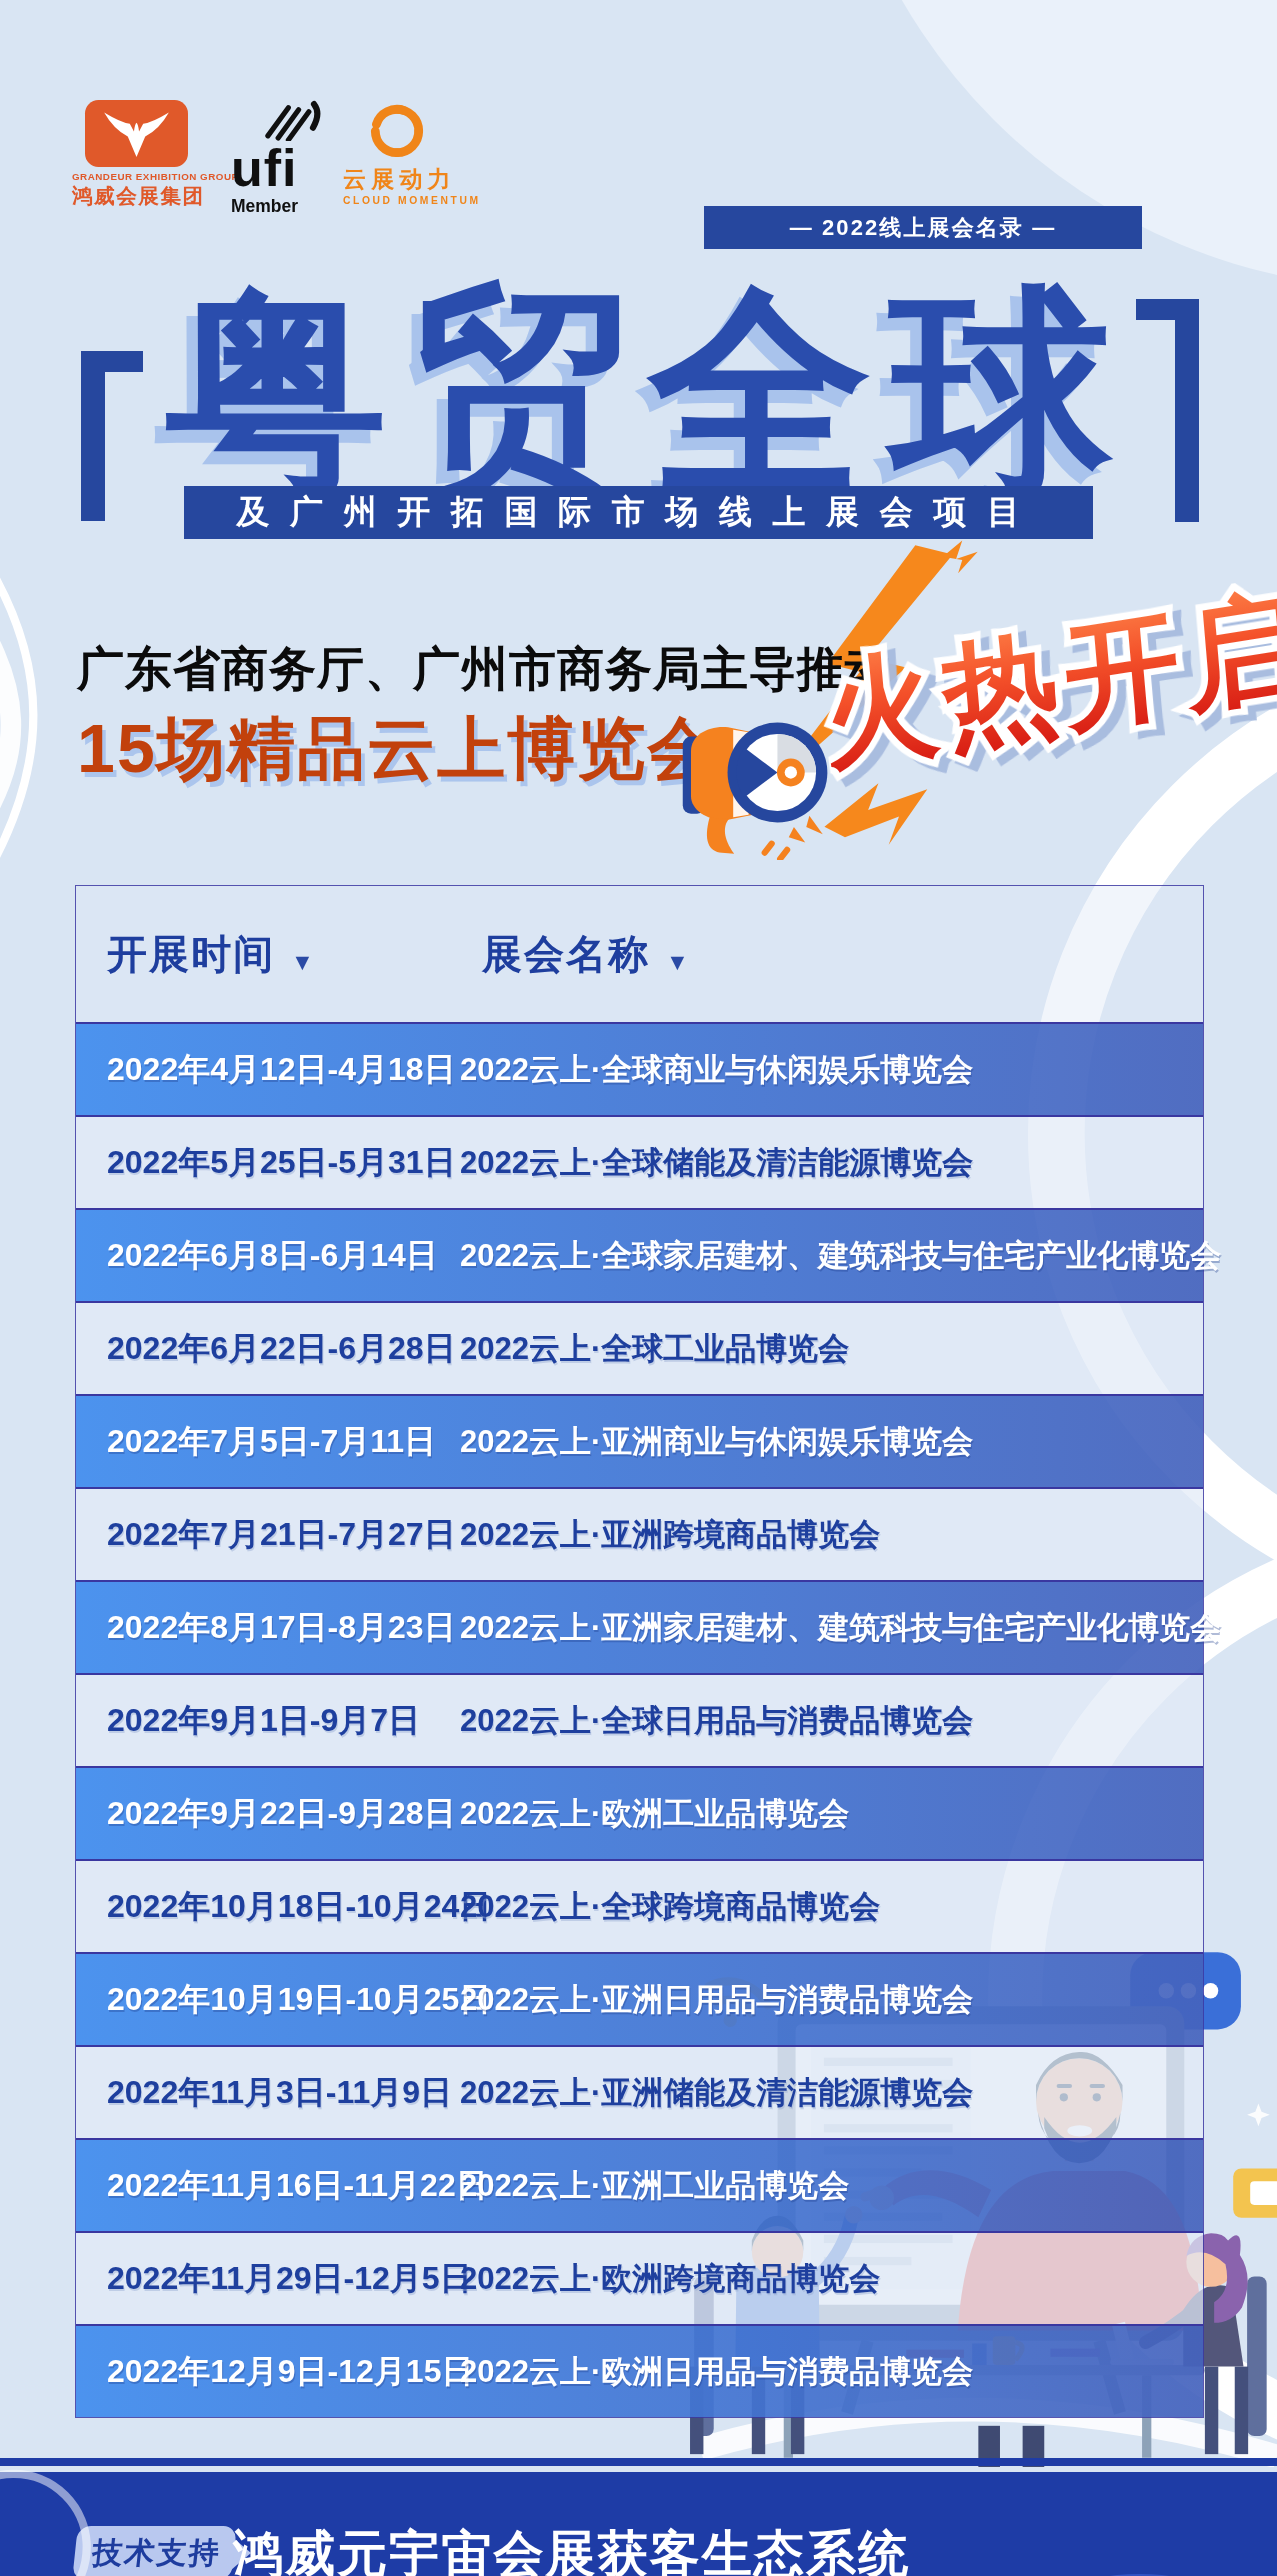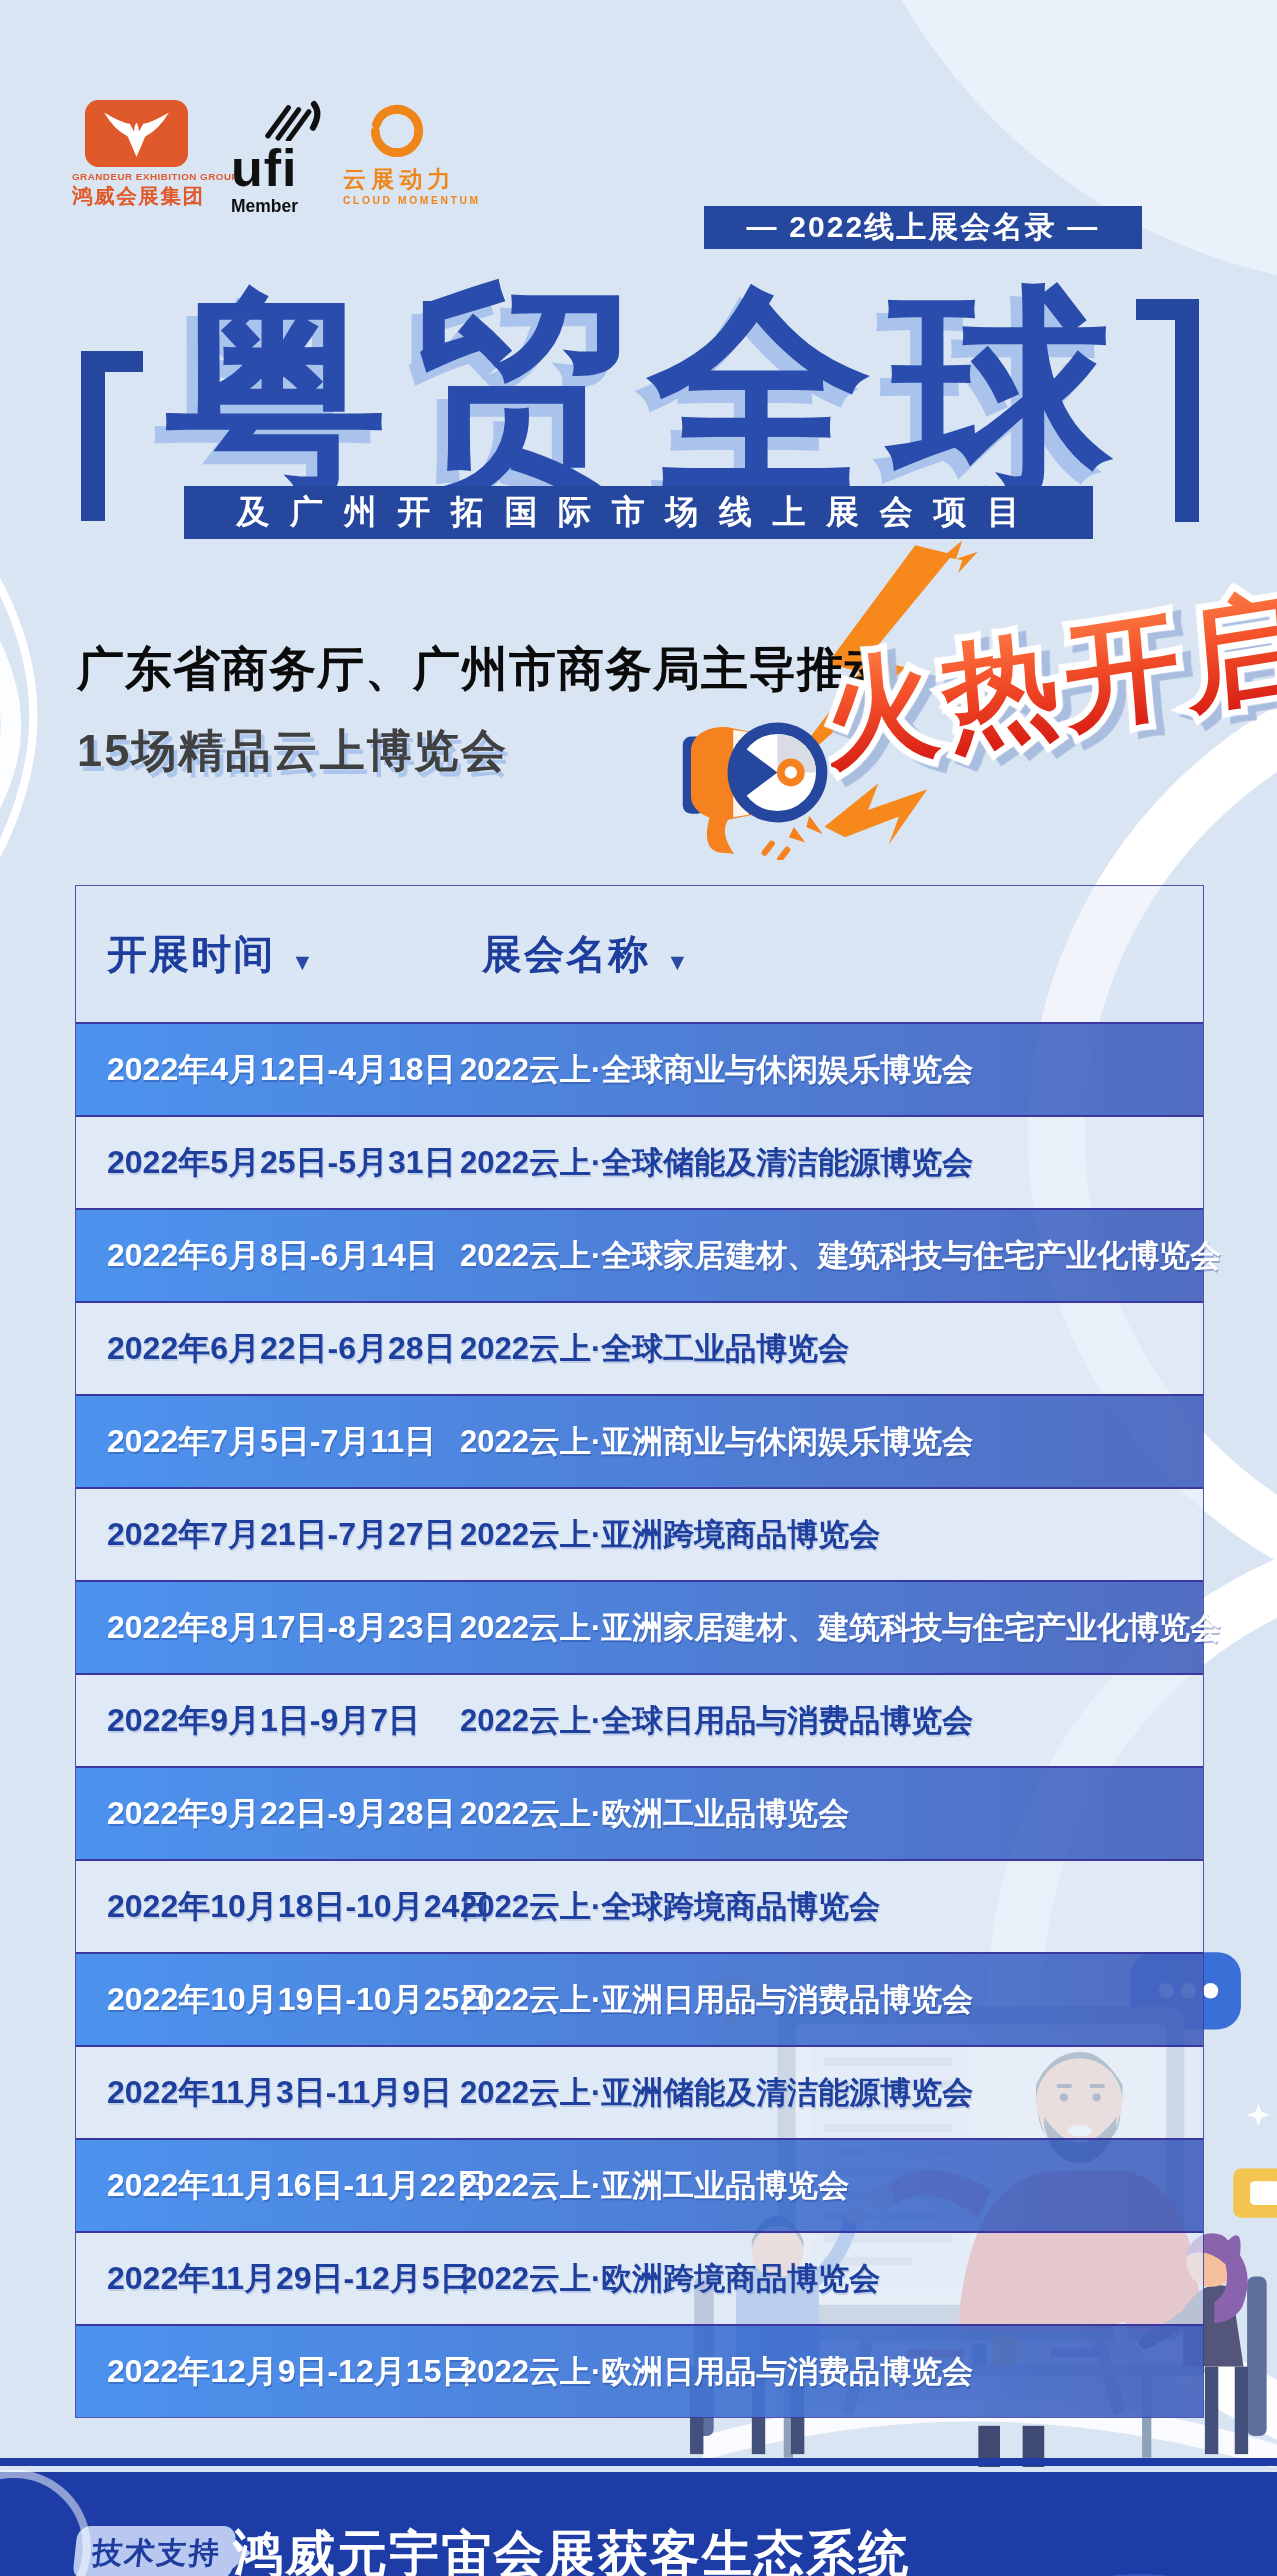--- a/index.html
+++ b/index.html
@@ -25,31 +25,31 @@
   .logo-ufi{width:82px;text-align:left;color:#101010;position:relative;padding-top:2.1px;}
   .logo-ufi .slashes{position:absolute;left:34px;top:0;}
   .logo-ufi .main{font-size:52px;font-weight:700;line-height:1;letter-spacing:1px;margin-top:40px;}
   .logo-ufi .sub{font-size:17.5px;font-weight:700;margin-top:2.1px;}
   .logo-cloud{width:108px;text-align:center;}
   .logo-cloud .cn{font-size:23px;font-weight:700;color:#f08519;letter-spacing:5.2px;margin-top:2.1px;white-space:nowrap;}
   .logo-cloud .en{font-size:10.3px;font-weight:700;color:#f08519;letter-spacing:2.6px;white-space:nowrap;}
 
   
   .badge-bar{left:704px;top:206px;width:438px;height:43px;background:#26479e;z-index:3;
-    display:flex;align-items:center;justify-content:center;color:#fff;font-size:30px;font-weight:700;letter-spacing:2.1px;}
+    display:flex;align-items:center;justify-content:center;color:#fff;font-size:22px;font-weight:700;letter-spacing:2.1px;}
   .main-title{left:0;top:281px;width:1278px;text-align:center;z-index:3;
     font-size:222px;line-height:1.0;font-weight:900;color:#2a4dad;letter-spacing:19.6px;margin-left:9.8px;
     text-shadow:-11.3px 13.4px 0 #a9c3ec;}
   .bracket{background:#26479e;z-index:3;}
   .subtitle-bar{left:184px;top:486px;width:909px;height:53px;background:#26479e;z-index:3;
     display:flex;align-items:center;justify-content:center;color:#fff;font-size:33px;font-weight:700;letter-spacing:20.6px;}
 
   
   .lead-black{left:77px;top:638px;z-index:4;font-size:47px;font-weight:900;color:#0b0b0b;letter-spacing:1px;white-space:nowrap;}
-  .lead-blue{left:77px;top:721px;z-index:4;font-size:45px;font-weight:900;color:#404040;letter-spacing:2.1px;white-space:nowrap;
+  .lead-blue{left:77px;top:704px;z-index:4;font-size:68px;font-weight:900;color:#c2410c;letter-spacing:2.1px;white-space:nowrap;
     text-shadow:3.6px 4.6px 0 rgba(169,195,236,.95);}
   #megaphone{left:659px;top:685px;z-index:4;}
   #bolts{left:773px;top:536px;z-index:3;}
   .stamp{left:823px;top:605px;width:412px;height:216px;z-index:5;transform:rotate(-9deg) skewX(-4deg);transform-origin:50% 50%;}
   .stamp .txt{position:absolute;left:0;top:0;white-space:nowrap;font-size:116px;font-weight:900;letter-spacing:6.2px;line-height:1.4;}
   .stamp .stroke{-webkit-text-stroke:13.4px #fff;color:#fff;filter:drop-shadow(8.2px 7.2px 0 rgba(166,186,222,.95));}
   .stamp .fill{background:linear-gradient(180deg,#ff8a4d 0%,#f4512a 42%,#cf0d0d 100%);
     -webkit-background-clip:text;background-clip:text;color:transparent;}
 
   

